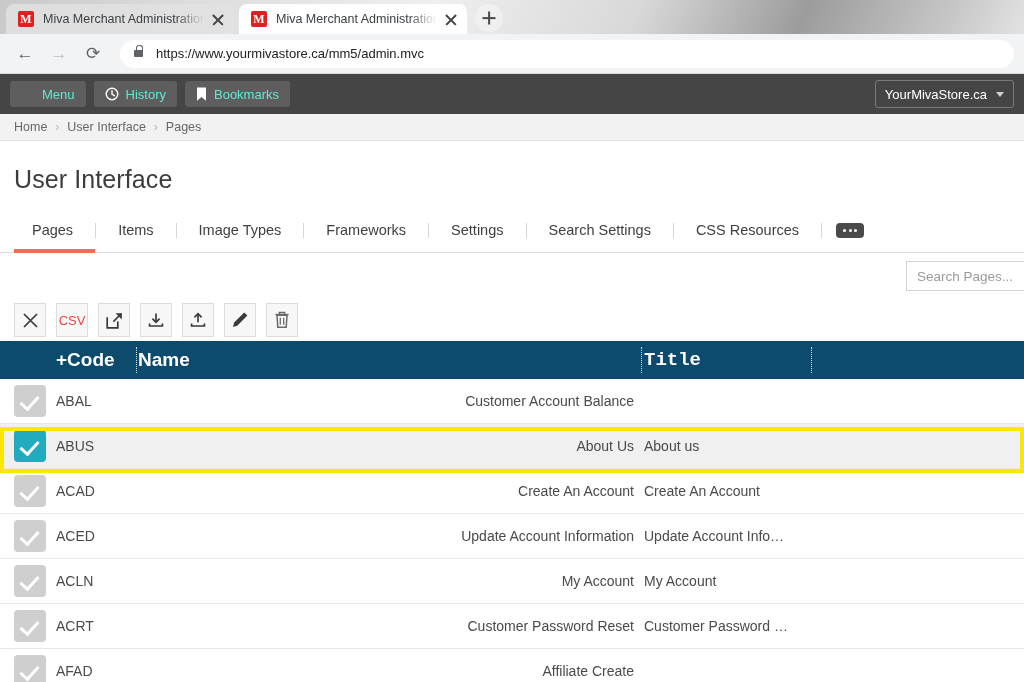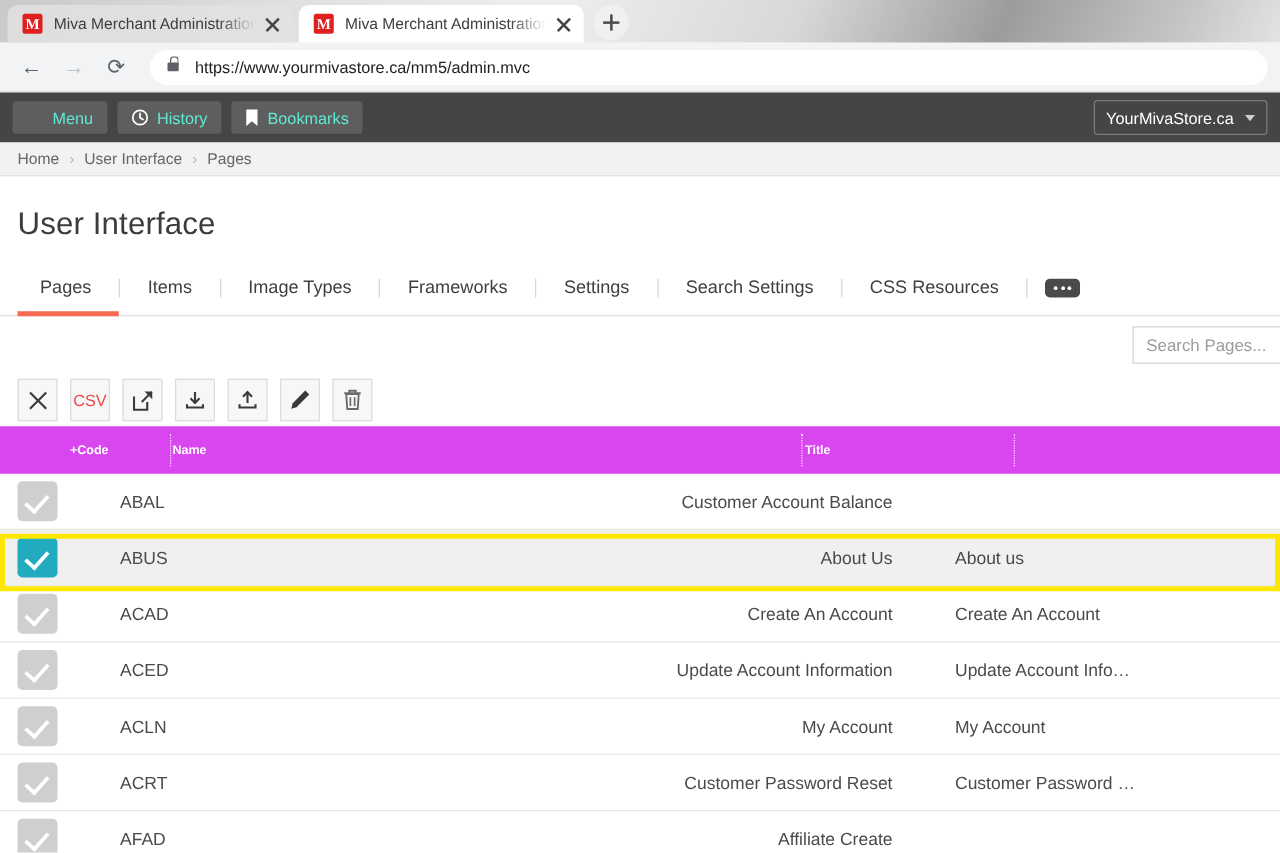--- a/index.html
+++ b/index.html
@@ -307,47 +307,46 @@
     align-items: center;
     justify-content: center;
     color: #ef4444;
     font-size: 13px;
   }
   .tbtn svg { display: block; }
 
   
   .thead {
     height: 38px;
-    background: #d946ef;
+    background: #0c4a6e;
     display: flex;
     align-items: center;
     color: #ffffff;
-    font-size: 10px;
+    font-size: 19px;
     font-weight: bold;
     position: relative;
   }
   .th-code { width: 128px; padding-left: 56px; }
   .th-name { width: 506px; padding-left: 10px; }
-  .th-title { flex: 1 1 auto; padding-left: 10px; }
+  .th-title { flex: 1 1 auto; padding-left: 10px; font-family: Liberation Mono, monospace; }
   .vdash {
     position: absolute;
     top: 6px; bottom: 6px;
     width: 0;
     border-left: 1.5px dotted rgba(255,255,255,0.85);
   }
 
   .trow {
     height: 45px;
     display: flex;
     align-items: center;
     border-bottom: 1px solid #e8e8e8;
     font-size: 14px;
     color: #4a4a4a;
     position: relative;
-    gap: 40px;
   }
   .trow.selected { background: #f0f0f0; }
   .cb {
     width: 32px; height: 32px;
     border-radius: 4px;
     background: #cfcfcf;
     margin-left: 14px;
     flex: 0 0 auto;
     position: relative;
   }

